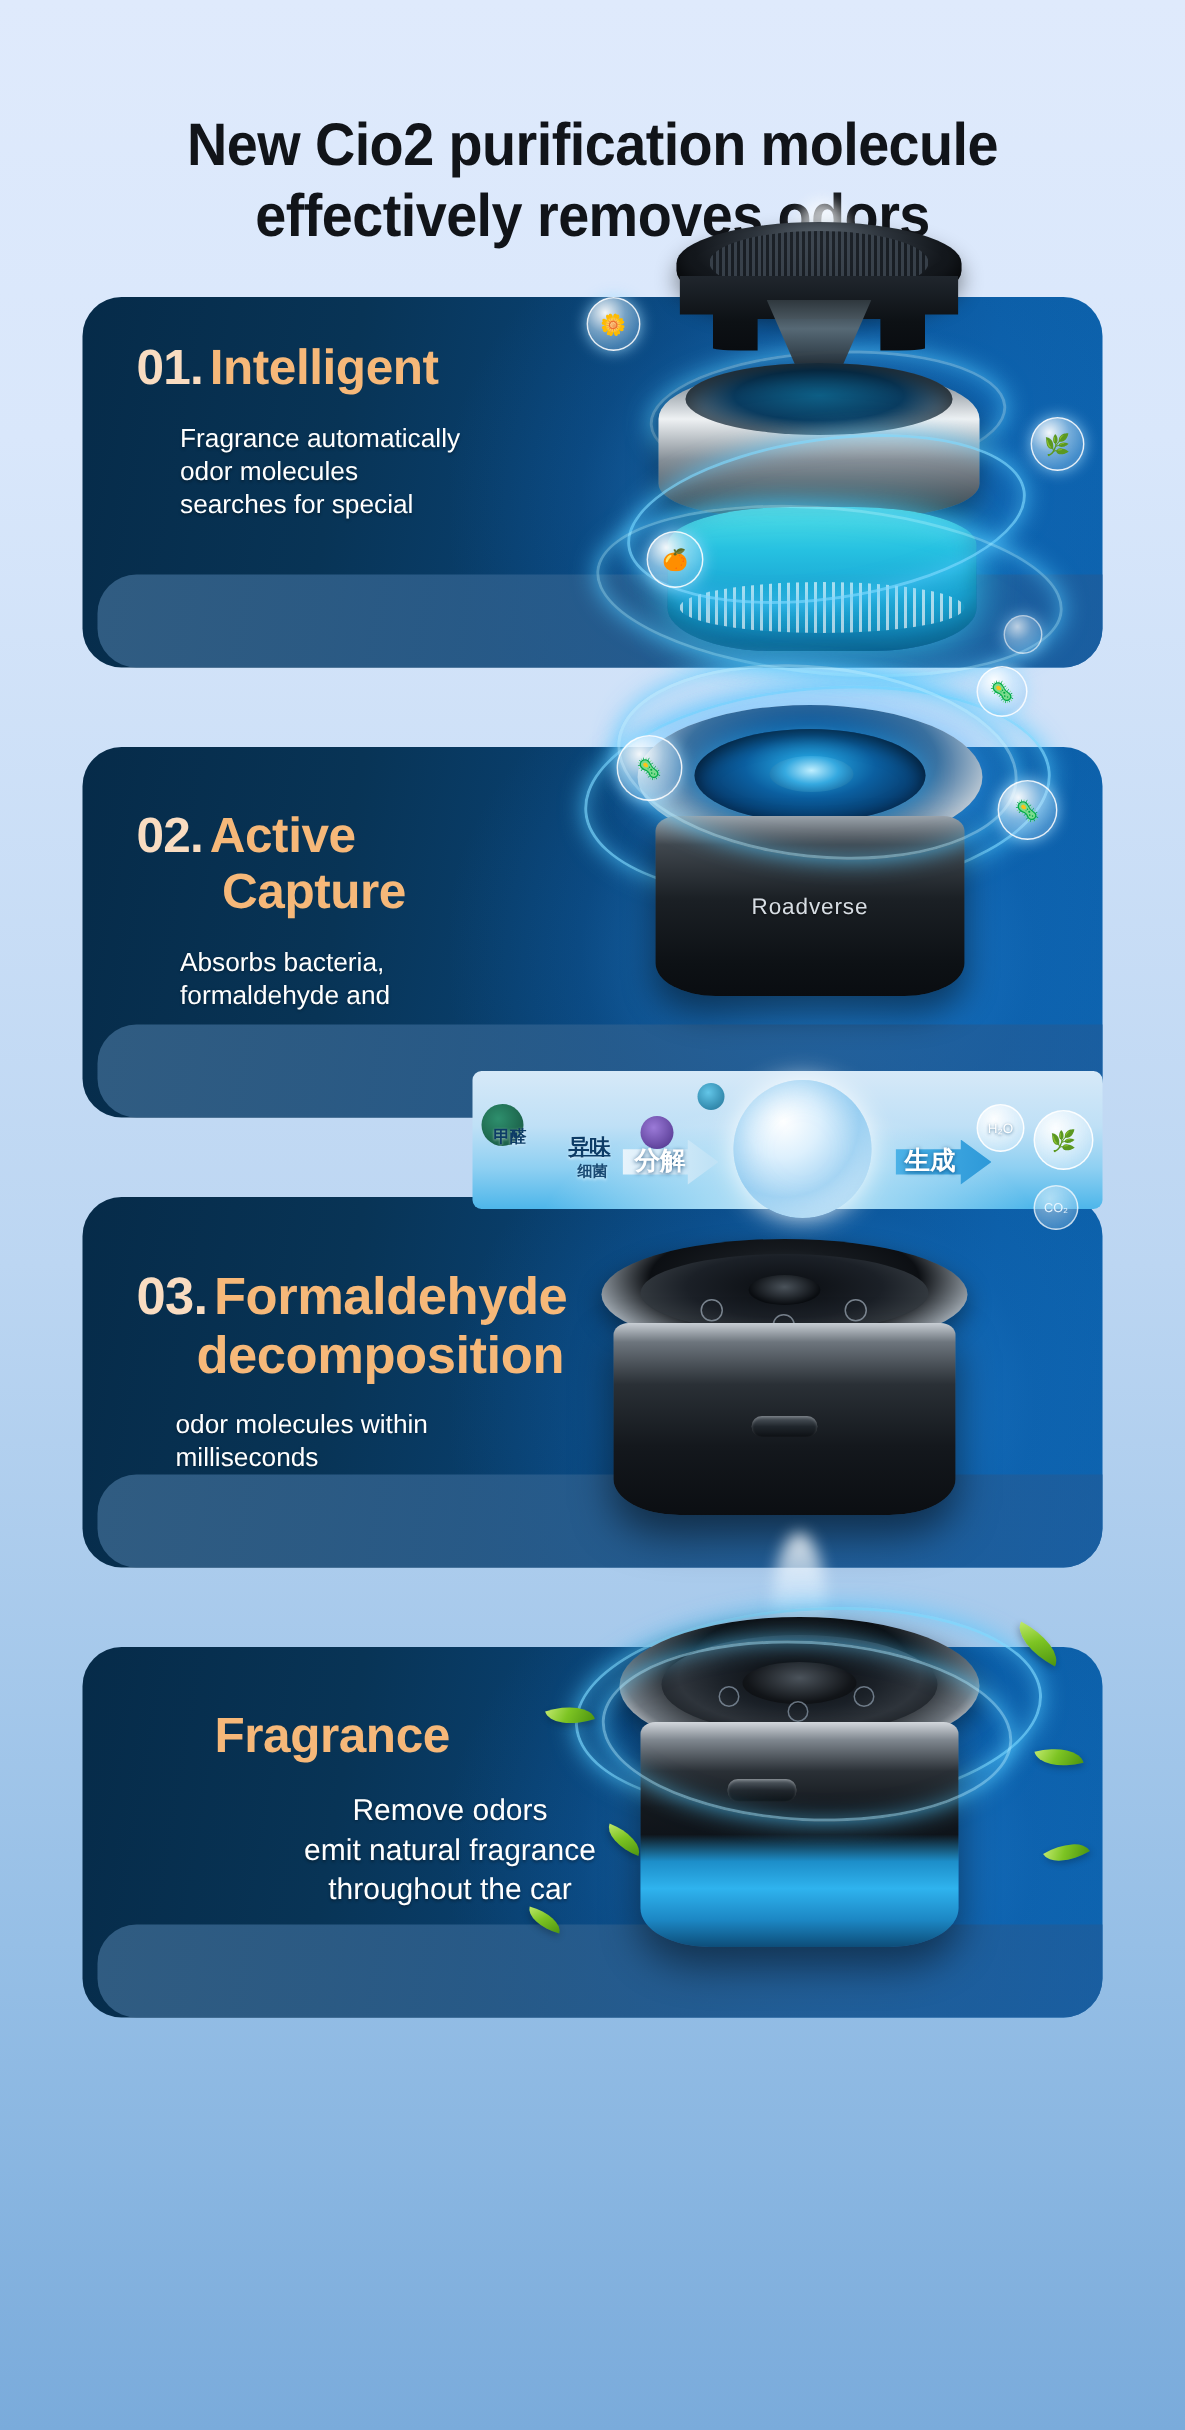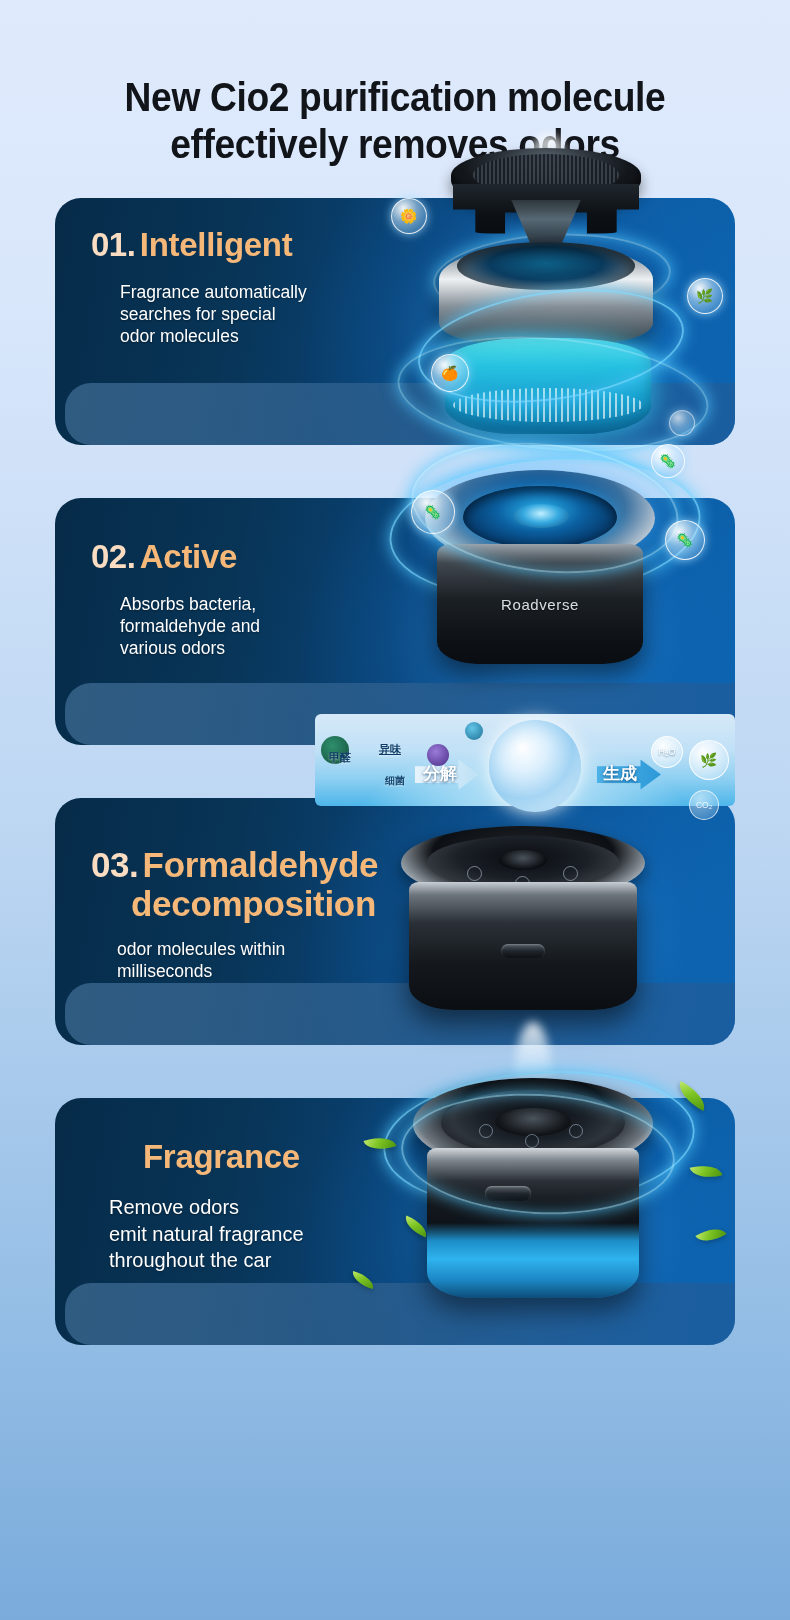--- a/index.html
+++ b/index.html
@@ -88,21 +88,21 @@
   .c1 .card-text { top: 30px; }
   .c2 .card-text { top: 42px; }
   .c3 .card-text { top: 48px; }
   .c3 .head { white-space: nowrap; }
   .c3 .head-main { font-size: 35px; }
   .c3 .num { font-size: 35px; }
   .c3 .head-l2 { padding-left: 40px; }
   .c3 .body-text { margin-top: 16px; padding-left: 26px; }
   .c4 .card-text { top: 40px; }
   .c4 .head-l2 { padding-left: 52px; }
-  .c4 .body-text { margin-top: 20px; padding-left: 18px; font-size: 20px; line-height: 1.28; }
+  .c4 .body-text { margin-top: 20px; padding-left: 18px; font-size: 20px; line-height: 1.28; text-align: center; }
   .c4 .body-text div:first-child { margin-bottom: 2px; }
 
   
   .art { position: absolute; z-index: 4; pointer-events: none; }
 
   
   .mist {
     position: absolute;
     background: linear-gradient(180deg, rgba(255,255,255,.85) 0%, rgba(220,240,255,.45) 45%, rgba(200,235,255,0) 100%);
     filter: blur(5px);
@@ -231,21 +231,21 @@
   .a3 .band-sweep {
     position: absolute; left: 0; top: 0; width: 420px; height: 92px;
     background: radial-gradient(ellipse at 50% 135%, rgba(255,255,255,.85) 0%, rgba(255,255,255,0) 58%);
   }
   .a3 .cn {
     position: absolute; color: #1b4f84; font-weight: 700;
     font-family: "DejaVu Sans", sans-serif;
     text-shadow: 0 1px 2px rgba(255,255,255,.6);
   }
   .a3 .cn-jq { left: 14px; top: 36px; font-size: 11px; color:#0d3c66; }
-  .a3 .cn-yw { left: 64px; top: 28px; font-size: 11px; color:#0d3c66;text-decoration:underline; }
+  .a3 .cn-yw { left: 64px; top: 42px; font-size: 14px; color:#0d3c66;text-decoration:underline; }
   .a3 .cn-xj { left: 70px; top: 60px; font-size: 10px; color:#0d3c66; opacity:.9; }
   .a3 .cn-fj { left: 108px; top: 48px; font-size: 17px; color:#ffffff; text-shadow: 0 1px 3px rgba(0,60,110,.8); }
   .a3 .cn-sc { left: 288px; top: 48px; font-size: 17px; color:#ffffff; text-shadow: 0 1px 3px rgba(0,60,110,.8); }
   .a3 .arrow {
     position: absolute; height: 30px;
     background: linear-gradient(90deg, rgba(235,245,252,.95), rgba(190,225,245,.9));
     clip-path: polygon(0 22%, 68% 22%, 68% 0, 100% 50%, 68% 100%, 68% 78%, 0 78%);
   }
   .a3 .ar1 { left: 100px; top: 46px; width: 64px; }
   .a3 .ar2 { left: 282px; top: 46px; width: 64px;
@@ -413,22 +413,22 @@
 
     <div class="card-panel"></div>
 
     <div class="card-text">
       <div class="head">
         <span class="num">01.</span>
         <span class="head-main">Intelligent</span>
       </div>
       <div class="body-text">
         <div>Fragrance automatically</div>
+        <div>odor molecules</div>
         <div>searches for special</div>
-        <div>odor molecules</div>
       </div>
     </div>
   </div>
 
   <div class="card c2">
     <div class="card-clip">
       <div class="card-glow"></div>
     </div>
 
     <div class="art a2">
@@ -450,24 +450,26 @@
         </div>
     </div>
 
     <div class="card-panel"></div>
 
     <div class="card-text">
       <div class="head">
         <span class="num">02.</span>
         <span class="head-main">Active</span>
       </div>
+      <div class="head head-l2">
+        <span class="head-main">Capture</span>
+      </div>
       <div class="body-text">
         <div>Absorbs bacteria,</div>
         <div>formaldehyde and</div>
-        <div>various odors</div>
       </div>
     </div>
   </div>
 
   <div class="card c3">
     <div class="card-clip">
       <div class="card-glow"></div>
     </div>
 
     <div class="art a3">

